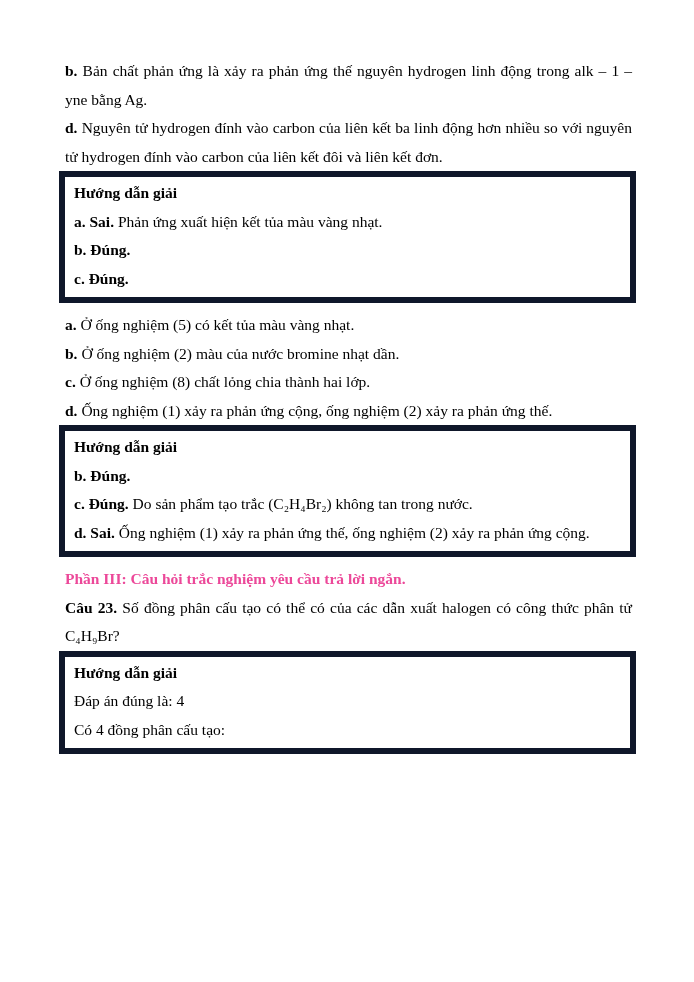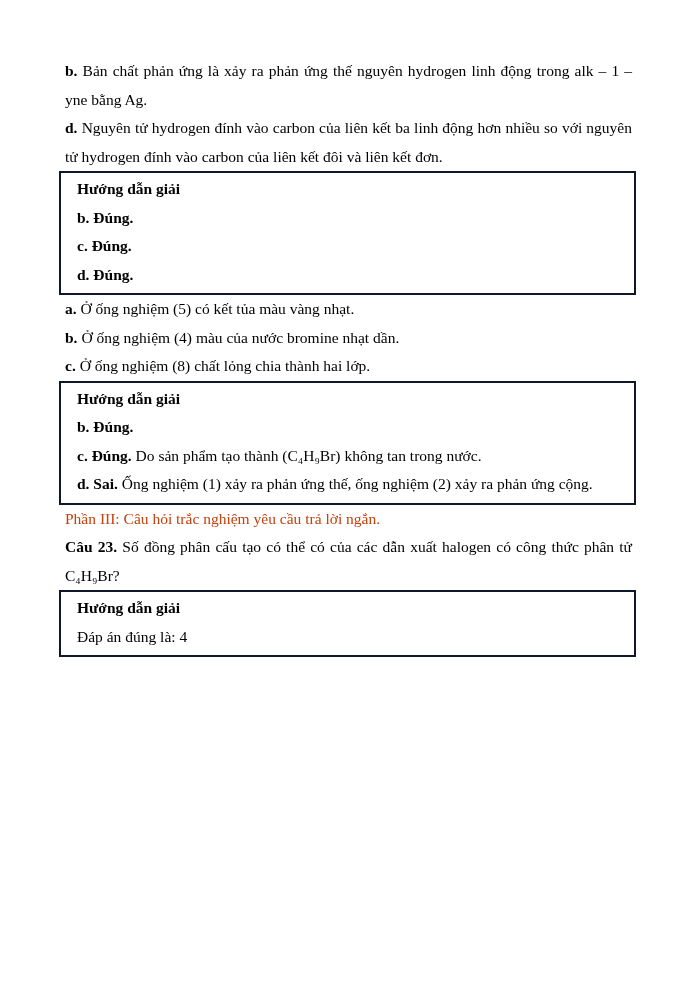--- a/index.html
+++ b/index.html
@@ -11,29 +11,29 @@
     font-family: "Liberation Serif", "DejaVu Serif", serif;
     font-size: 15.5px;
     color: #000000;
     overflow: hidden;
   }
   .page { padding: 57px 62px 0 65px; }
   p { margin: 0; line-height: 28.5px; }
   .para { text-align: justify; }
   .lead { font-weight: bold; }
   .solution-box {
-    border: 2px solid #0f172a;
-    margin: 0 -4px 0 -6px;
-    padding: 2px 8px 4px 16px;
+    border: 6px solid #0f172a;
+    margin: 0 -4px 8px -6px;
+    padding: 2px 8px 4px 9px;
   }
   .solution-box p { text-align: left; }
   .box-title { font-weight: bold; }
   .section-heading {
-    color: #c2410c;
-    font-weight: normal;
+    color: #ec4899;
+    font-weight: bold;
     text-align: left;
   }
   .answer-line { font-weight: normal; }
 </style>
 </head>
 <body>
 
 <div class="page">
 
   <p class="para">
@@ -41,67 +41,72 @@
     <span>Bản chất phản ứng là xảy ra phản ứng thế nguyên hydrogen linh động trong alk – 1 – yne bằng Ag.</span>
   </p>
   <p class="para">
     <b class="lead">d.</b>
     <span>Nguyên tử hydrogen đính vào carbon của liên kết ba linh động hơn nhiều so với nguyên tử hydrogen đính vào carbon của liên kết đôi và liên kết đơn.</span>
   </p>
 
   <div class="solution-box">
     <p class="box-title">Hướng dẫn giải</p>
     <p>
+      <b class="lead">a. Sai.</b>
+      <span>Phản ứng xuất hiện kết tủa màu vàng nhạt.</span>
+    </p>
+    <p>
       <b class="lead">b. Đúng.</b>
       <span></span>
     </p>
     <p>
       <b class="lead">c. Đúng.</b>
-      <span></span>
-    </p>
-    <p>
-      <b class="lead">d. Đúng.</b>
       <span></span>
     </p>
   </div>
 
   <p class="para">
     <b class="lead">a.</b>
     <span>Ở ống nghiệm (5) có kết tủa màu vàng nhạt.</span>
   </p>
   <p class="para">
     <b class="lead">b.</b>
-    <span>Ở ống nghiệm (4) màu của nước bromine nhạt dần.</span>
+    <span>Ở ống nghiệm (2) màu của nước bromine nhạt dần.</span>
   </p>
   <p class="para">
     <b class="lead">c.</b>
     <span>Ở ống nghiệm (8) chất lỏng chia thành hai lớp.</span>
+  </p>
+  <p class="para">
+    <b class="lead">d.</b>
+    <span>Ống nghiệm (1) xảy ra phản ứng cộng, ống nghiệm (2) xảy ra phản ứng thế.</span>
   </p>
 
   <div class="solution-box">
     <p class="box-title">Hướng dẫn giải</p>
     <p>
       <b class="lead">b. Đúng.</b>
       <span></span>
     </p>
     <p>
       <b class="lead">c. Đúng.</b>
-      <span>Do sản phẩm tạo thành (C₄H₉Br) không tan trong nước.</span>
+      <span>Do sản phẩm tạo trắc (C₂H₄Br₂) không tan trong nước.</span>
     </p>
     <p>
       <b class="lead">d. Sai.</b>
       <span>Ống nghiệm (1) xảy ra phản ứng thế, ống nghiệm (2) xảy ra phản ứng cộng.</span>
     </p>
   </div>
 
   <p class="section-heading">Phần III: Câu hỏi trắc nghiệm yêu cầu trả lời ngắn.</p>
 
   <p class="para">
     <b class="lead">Câu 23.</b>
     <span>Số đồng phân cấu tạo có thể có của các dẫn xuất halogen có công thức phân tử C₄H₉Br?</span>
   </p>
 
   <div class="solution-box">
     <p class="box-title">Hướng dẫn giải</p>
     <p class="answer-line">Đáp án đúng là: 4</p>
+    <p>Có 4 đồng phân cấu tạo:</p>
   </div>
 
 </div>
 
 </body></html>

